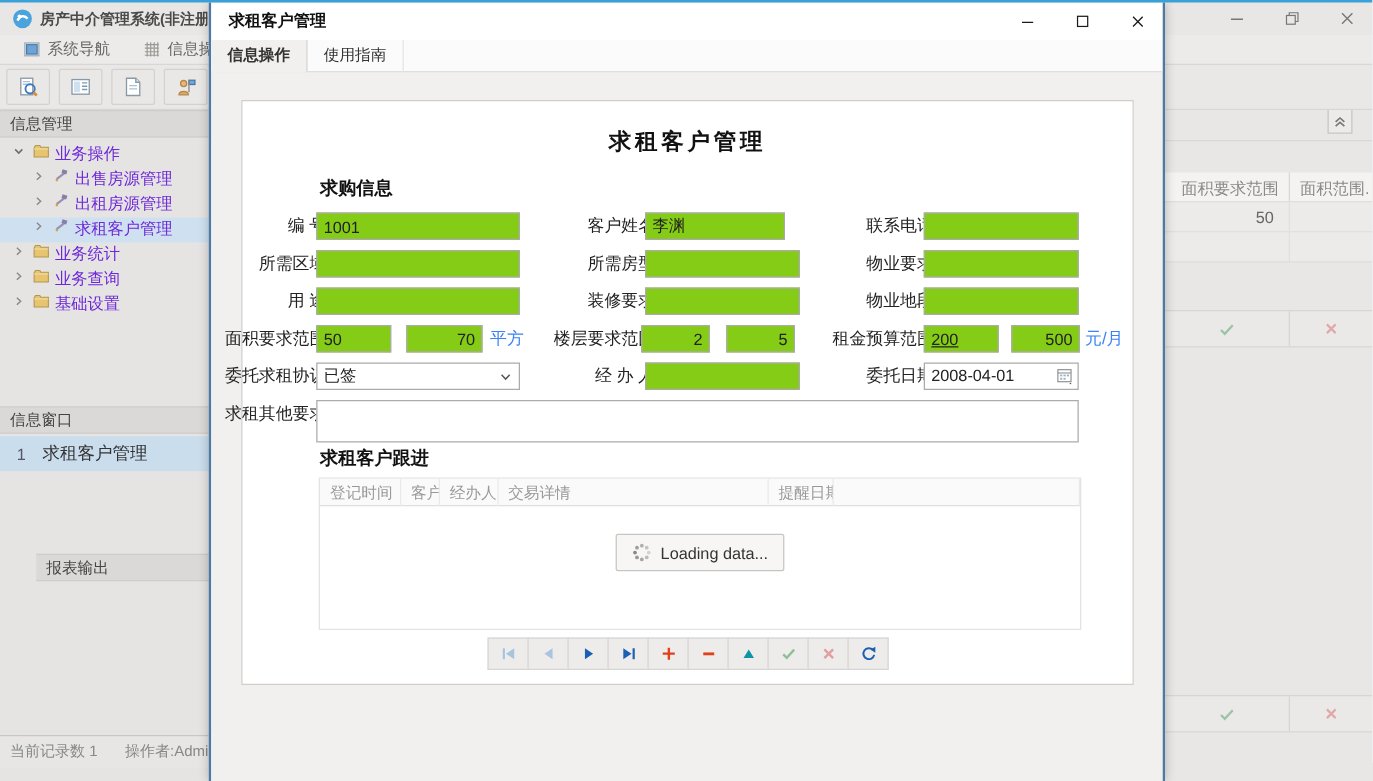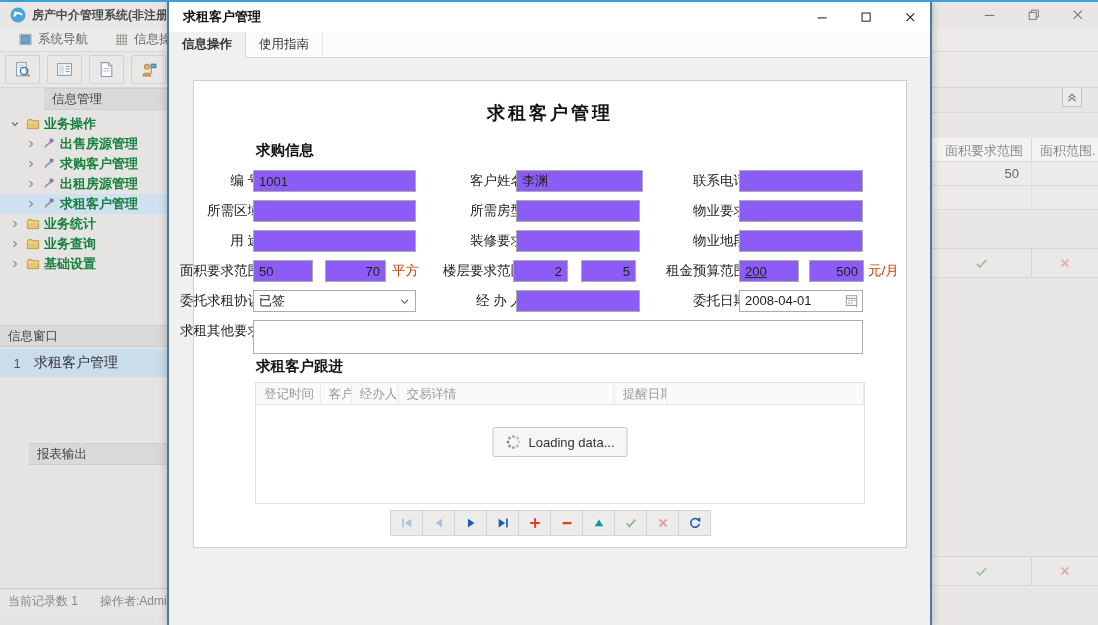--- a/index.html
+++ b/index.html
@@ -27,26 +27,26 @@
   .mw-toolbar { position:absolute; left:0; top:52px; width:1098px; height:36px; background:#eae8e7;
                 border-bottom:1px solid #d9d7d5; display:flex; align-items:center; padding-left:5px; gap:7px; }
   .tool-btn { width:35px; height:29px; border:1px solid #d3d1cf; border-radius:2px; background:#eae8e7;
               display:flex; align-items:center; justify-content:center; }
 
   
   .mw-sidebar { position:absolute; left:0; top:88px; width:167px; bottom:0; background:#e6e4e3; overflow:hidden; }
   .side-header { position:absolute; left:0; width:167px; height:22px; background:#dbd9d7;
                  border-top:1px solid #cfcdcb; border-bottom:1px solid #cfcdcb;
                  font-size:12.5px; color:#444; line-height:21px; padding-left:8px; }
-  #hdr-info    { top:0;margin-left:44px; }
+  #hdr-info    { top:0; }
   #hdr-window  { top:237px; }
   #hdr-report  { top:355px;margin-left:29px; }
   #tree { position:absolute; left:0; top:26px; width:167px; }
-  .tree-item { position:relative; height:20px; display:flex; align-items:center; gap:4px;
-               font-size:13px; color:#15803d; white-space:nowrap;font-weight:bold; }
+  .tree-item { position:relative; height:20px; display:flex; align-items:flex-start; gap:4px;
+               font-size:13px; color:#6d28d9; white-space:nowrap; }
   .tree-item.lvl0 { padding-left:8px; }
   .tree-item.lvl1 { padding-left:24px; }
   .tree-item.selected { background:#cfe1f1; }
   .tree-arrow, .tree-ico { display:inline-flex; width:14px; height:14px; align-items:center; justify-content:center; flex:0 0 auto; }
   #info-list-row { position:absolute; left:0; top:261px; width:167px; height:28px; background:#cadded;
                    display:flex; align-items:center; font-size:14px; color:#333; }
   #info-list-row .idx { width:34px; text-align:center; font-size:13px; color:#556; }
   .mw-statusbar { position:absolute; left:0; bottom:11px; width:167px; height:26px; background:#e8e6e5;
                   border-top:1px solid #c9c7c5; font-size:12px; color:#888; display:flex; align-items:center; }
   .mw-statusbar .st1 { margin-left:8px; white-space:nowrap; }
@@ -91,25 +91,25 @@
   #panel { position:absolute; left:24px; top:22px; width:714px; height:468px; background:#fff;
            border:1px solid #d0cecd; }
   .form-title { position:absolute; left:0; top:20px; width:100%; text-align:center;
                 font-size:18px; font-weight:bold; color:#111; letter-spacing:3px; }
   .sec-label { position:absolute; font-size:14.5px; font-weight:bold; color:#111; }
   #sec1 { left:62px; top:60px; }
   #sec2 { left:62px; top:276px; }
 
   .flabel { position:absolute; height:22px; line-height:22px; font-size:13.5px; color:#222;
             text-align:right; white-space:nowrap; overflow:hidden; z-index:1; }
-  .finput { position:absolute; height:22px; border:1px solid #ababab; background:#8b5cf6; z-index:2;
+  .finput { position:absolute; height:22px; border:1px solid #ababab; background:#84cc16; z-index:2;
             font-family:inherit; font-size:13px; color:#222; padding:0 5px; }
   .finput.num-l { text-align:left; }
   .finput.num-r { text-align:right; }
-  .funit { position:absolute; height:22px; line-height:22px; font-size:13.5px; color:#c2410c; z-index:2; white-space:nowrap; }
+  .funit { position:absolute; height:22px; line-height:22px; font-size:13.5px; color:#3b82f6; z-index:2; white-space:nowrap; }
   .fcombo { position:absolute; height:22px; border:1px solid #ababab; background:#fff; z-index:2;
             font-size:13px; color:#222; line-height:20px; padding:0 5px; }
   .fcombo .chev { position:absolute; right:4px; top:3px; }
   .fdate { position:absolute; height:22px; border:1px solid #ababab; background:#fff; z-index:2;
            font-size:13px; color:#222; line-height:20px; padding:0 5px; }
   .fdate .cal { position:absolute; right:3px; top:3px; }
   .ftext { position:absolute; border:1px solid #ababab; background:#fff; z-index:2; resize:none;
            font-family:inherit; font-size:13px; padding:2px 5px; }
 
   
@@ -267,35 +267,20 @@
                 <path d="M6 4.2l4 3.8-4 3.8" fill="none" stroke="#8a8a8a" stroke-width="1.6"></path>
               </svg>
             </span>
             <span class="tree-ico">
               <svg width="14" height="14" viewBox="0 0 16 16">
                 <rect x="3" y="6.5" width="9.5" height="2" transform="rotate(-38 8 8)" fill="#9a8fb5"></rect>
                 <rect x="8.6" y="2.2" width="4.6" height="3.6" transform="rotate(18 11 4)" fill="#887ea6"></rect>
                 <circle cx="4" cy="11.5" r="1.2" fill="#c8a84a"></circle>
               </svg>
             </span>
-            <span>求购客户管理</span>
-          </div>
-          <div class="tree-item lvl1">
-            <span class="tree-arrow">
-              <svg width="12" height="12" viewBox="0 0 16 16">
-                <path d="M6 4.2l4 3.8-4 3.8" fill="none" stroke="#8a8a8a" stroke-width="1.6"></path>
-              </svg>
-            </span>
-            <span class="tree-ico">
-              <svg width="14" height="14" viewBox="0 0 16 16">
-                <rect x="3" y="6.5" width="9.5" height="2" transform="rotate(-38 8 8)" fill="#9a8fb5"></rect>
-                <rect x="8.6" y="2.2" width="4.6" height="3.6" transform="rotate(18 11 4)" fill="#887ea6"></rect>
-                <circle cx="4" cy="11.5" r="1.2" fill="#c8a84a"></circle>
-              </svg>
-            </span>
             <span>出租房源管理</span>
           </div>
           <div class="tree-item lvl1 selected">
             <span class="tree-arrow">
               <svg width="12" height="12" viewBox="0 0 16 16">
                 <path d="M6 4.2l4 3.8-4 3.8" fill="none" stroke="#8a8a8a" stroke-width="1.6"></path>
               </svg>
             </span>
             <span class="tree-ico">
               <svg width="14" height="14" viewBox="0 0 16 16">
@@ -436,21 +421,21 @@
       </div>
     <div class="d-content">
 
       <div id="panel">
         <div class="form-title">求租客户管理</div>
         <div class="sec-label" id="sec1">求购信息</div>
 
         <div class="flabel" style="left:-43px;top:89px;width:110px">编 号</div>
         <input class="finput" style="left: 59px; top: 89px; width: 163px;" value="1001">
         <div class="flabel" style="left:220px;top:89px;width:110px">客户姓名</div>
-        <input class="finput" style="left: 322px; top: 89px; width: 127px;" value="李渊">
+        <input class="finput" style="left: 322px; top: 89px; width: 112px;" value="李渊">
         <div class="flabel" style="left:443px;top:89px;width:110px">联系电话</div>
         <input class="finput" style="left: 545px; top: 89px; width: 124px;" value="">
 
         <div class="flabel" style="left:-43px;top:119px;width:110px">所需区域</div>
         <input class="finput" style="left: 59px; top: 119px; width: 163px;" value="">
         <div class="flabel" style="left:220px;top:119px;width:110px">所需房型</div>
         <input class="finput" style="left: 322px; top: 119px; width: 124px;" value="">
         <div class="flabel" style="left:443px;top:119px;width:110px">物业要求</div>
         <input class="finput" style="left: 545px; top: 119px; width: 124px;" value="">
 

